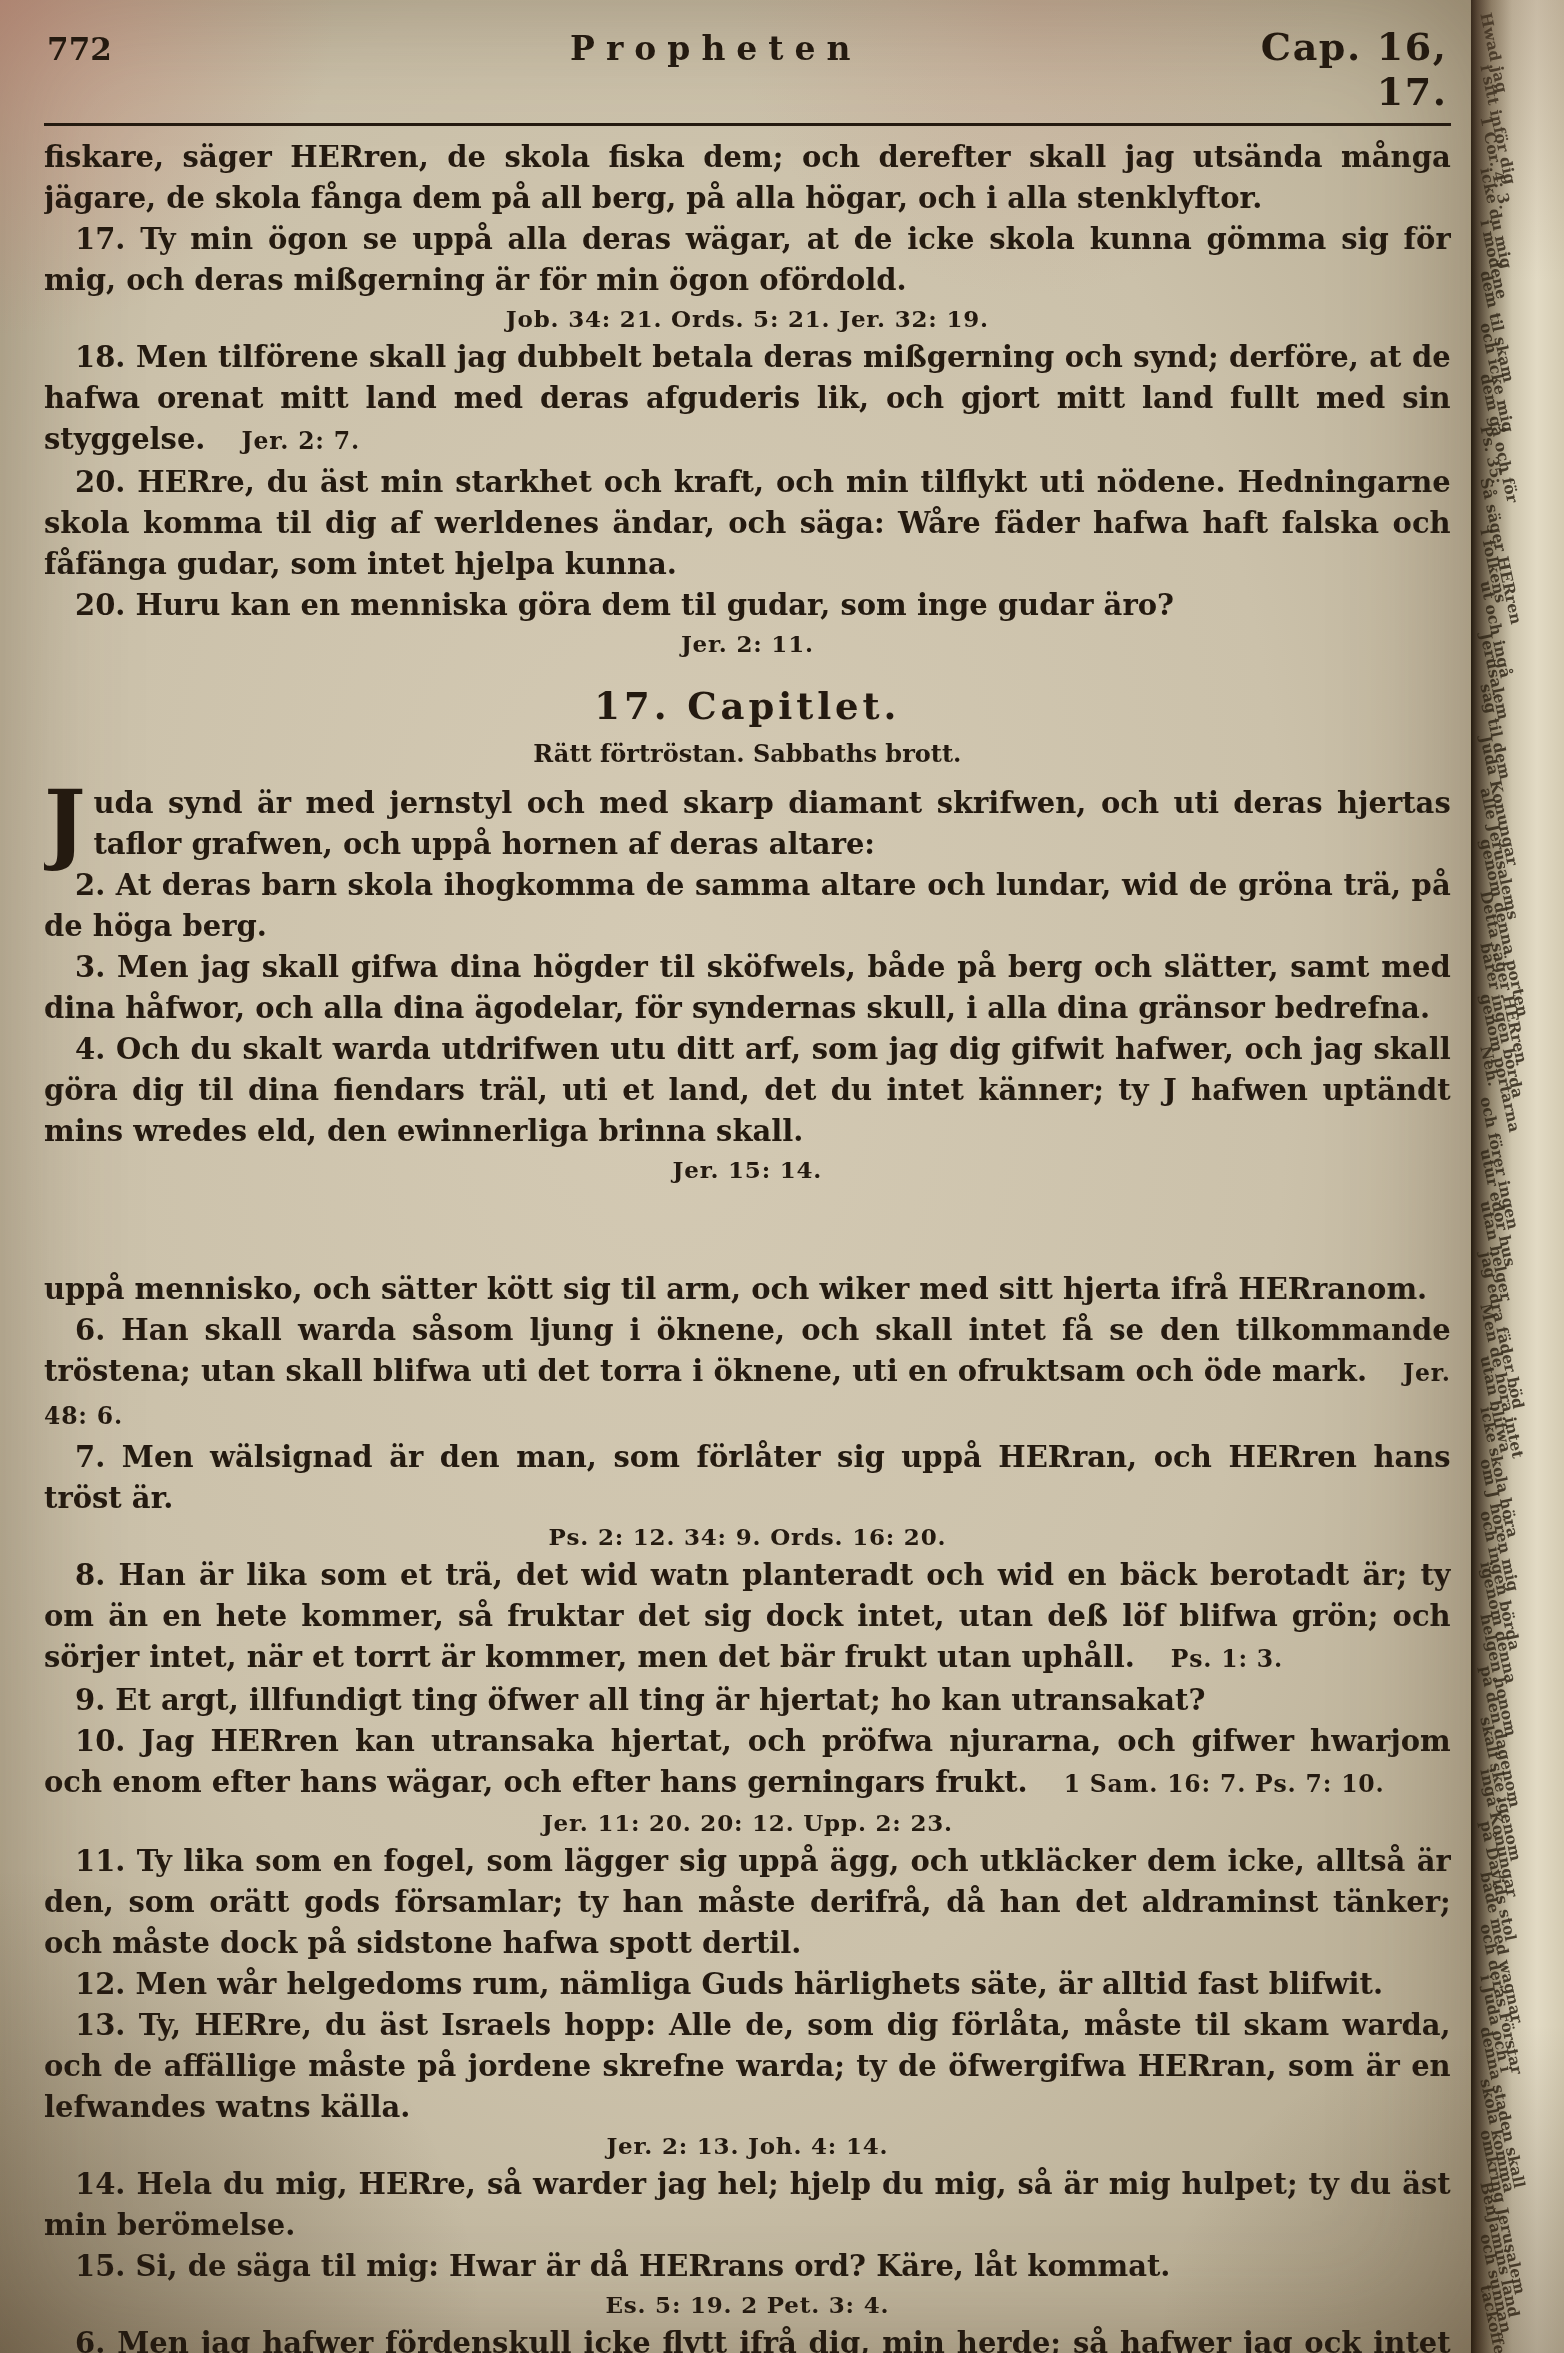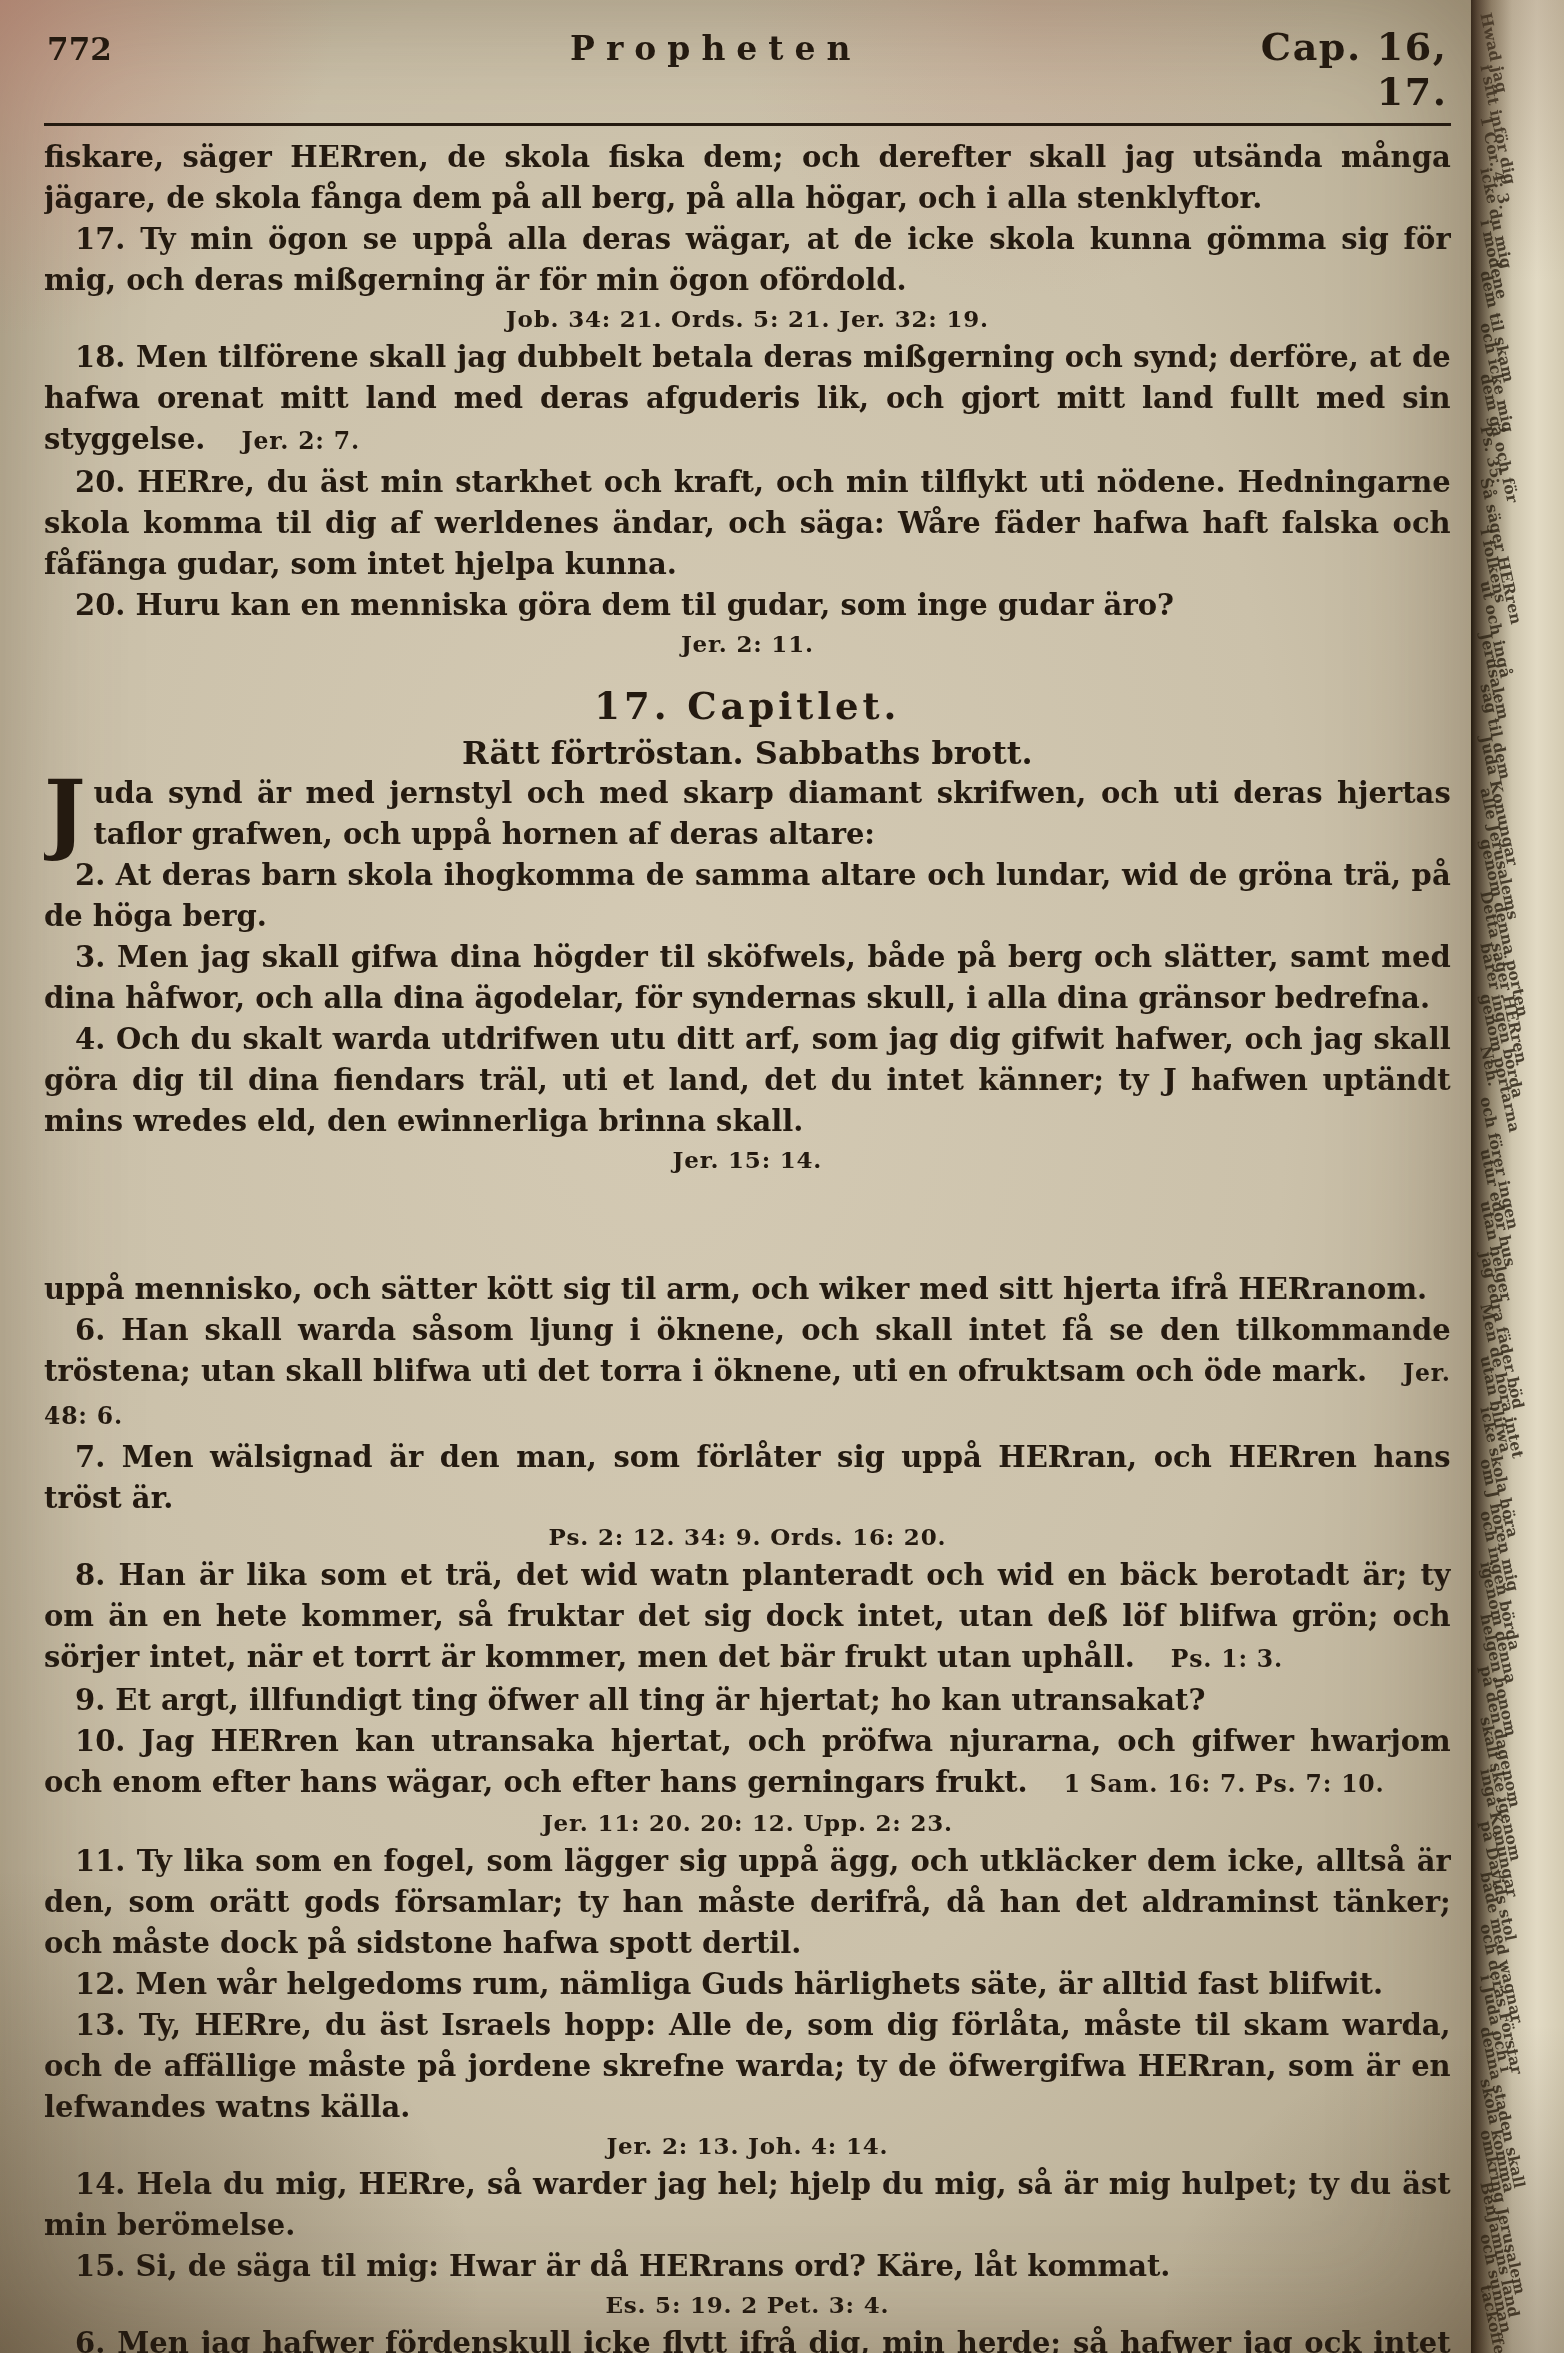--- a/index.html
+++ b/index.html
@@ -39,21 +39,21 @@
   .col {
     flex:1; font-size:29px; line-height:41px; font-weight:bold;
     text-align:justify; color:#241a10;
   }
   .divider { width:2.3px; background:#241a10; margin:0 15.6px; }
 
   .para    { text-indent:31px; }
   .cont    { text-indent:0; }
   .ref     { text-align:center; text-indent:0; font-size:23px; line-height:36px; letter-spacing:0.8px; }
   .chapter { text-align:center; text-indent:0; font-size:37px; line-height:45px; margin:22px 0 7.8px 0; letter-spacing:3.9px; }
-  .summary { text-align:center; text-indent:0; font-size:32px; line-height:33px; margin-bottom:3px; }
+  .summary { text-align:center; text-indent:0; font-size:24px; line-height:33px; margin-bottom:13px; }
   .dropcap { text-indent:0; }
   .dropcap-initial { float:left; font-size:88px; line-height:72px; padding:3.1px 7.8px 0 0; font-weight:bold; }
   .tailref { font-size:23.5px; padding-left:36px; letter-spacing:0.8px; }
 
   
   .edge {
     position:relative; width:94px; height:2354px; overflow:hidden;
     background:linear-gradient(90deg,#241b10 0px,#4d4030 6.3px,#94886f 20.3px,#cfc6ae 41px,#e2dac4 66px,#d4cbb2 94px);
   }
   .edge::after {

